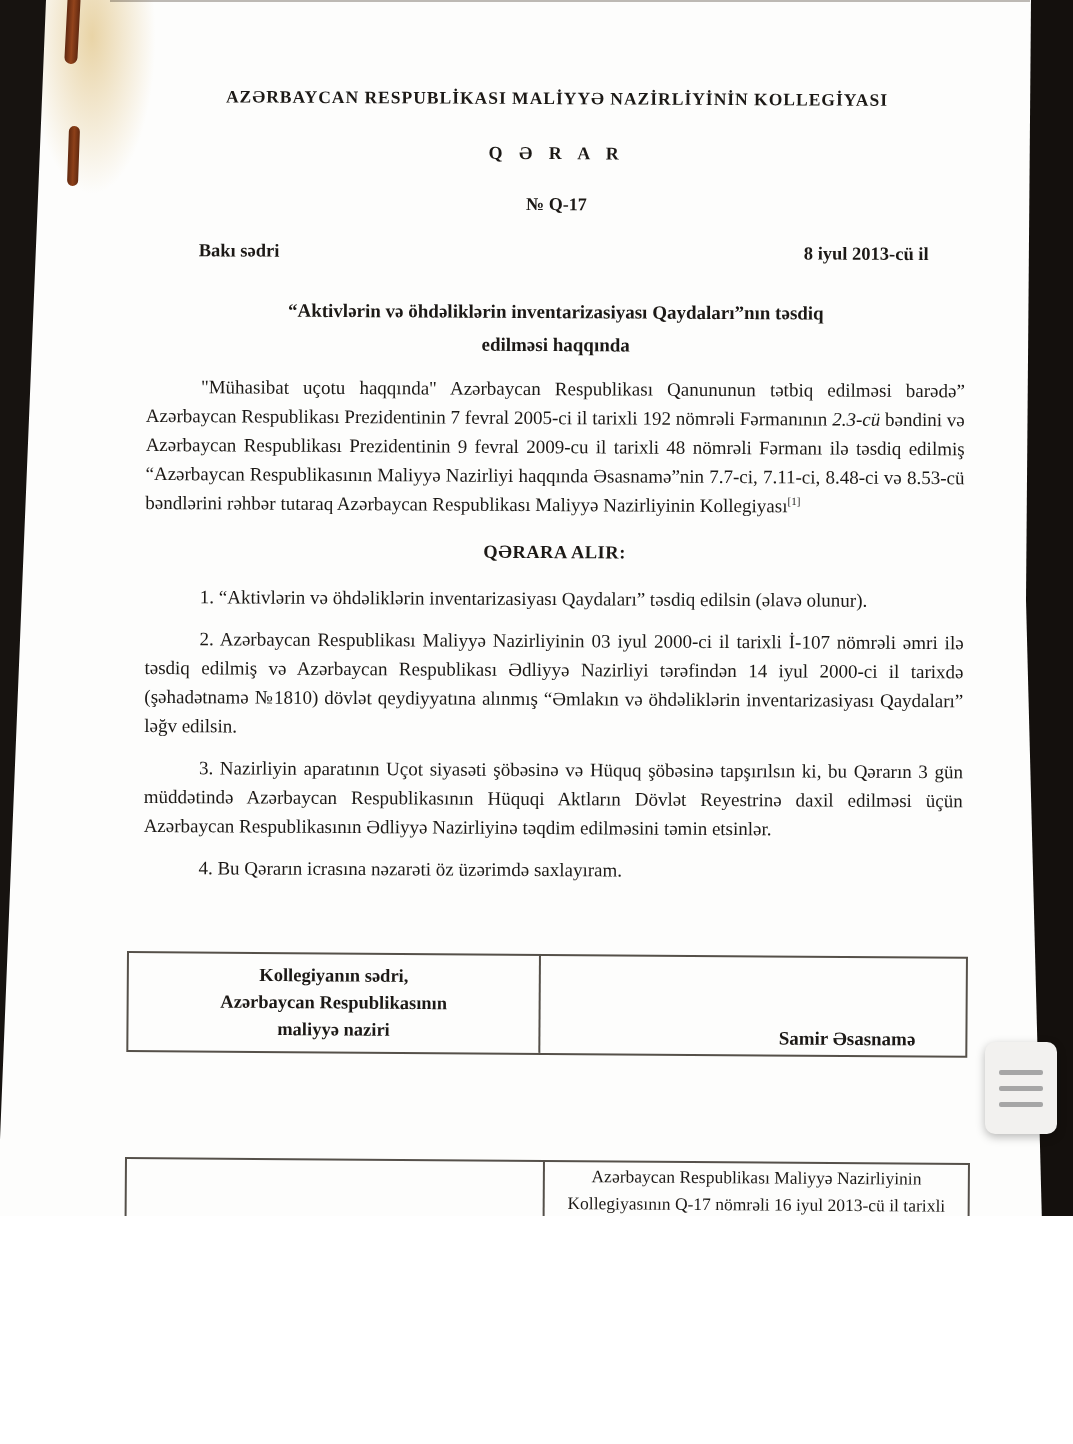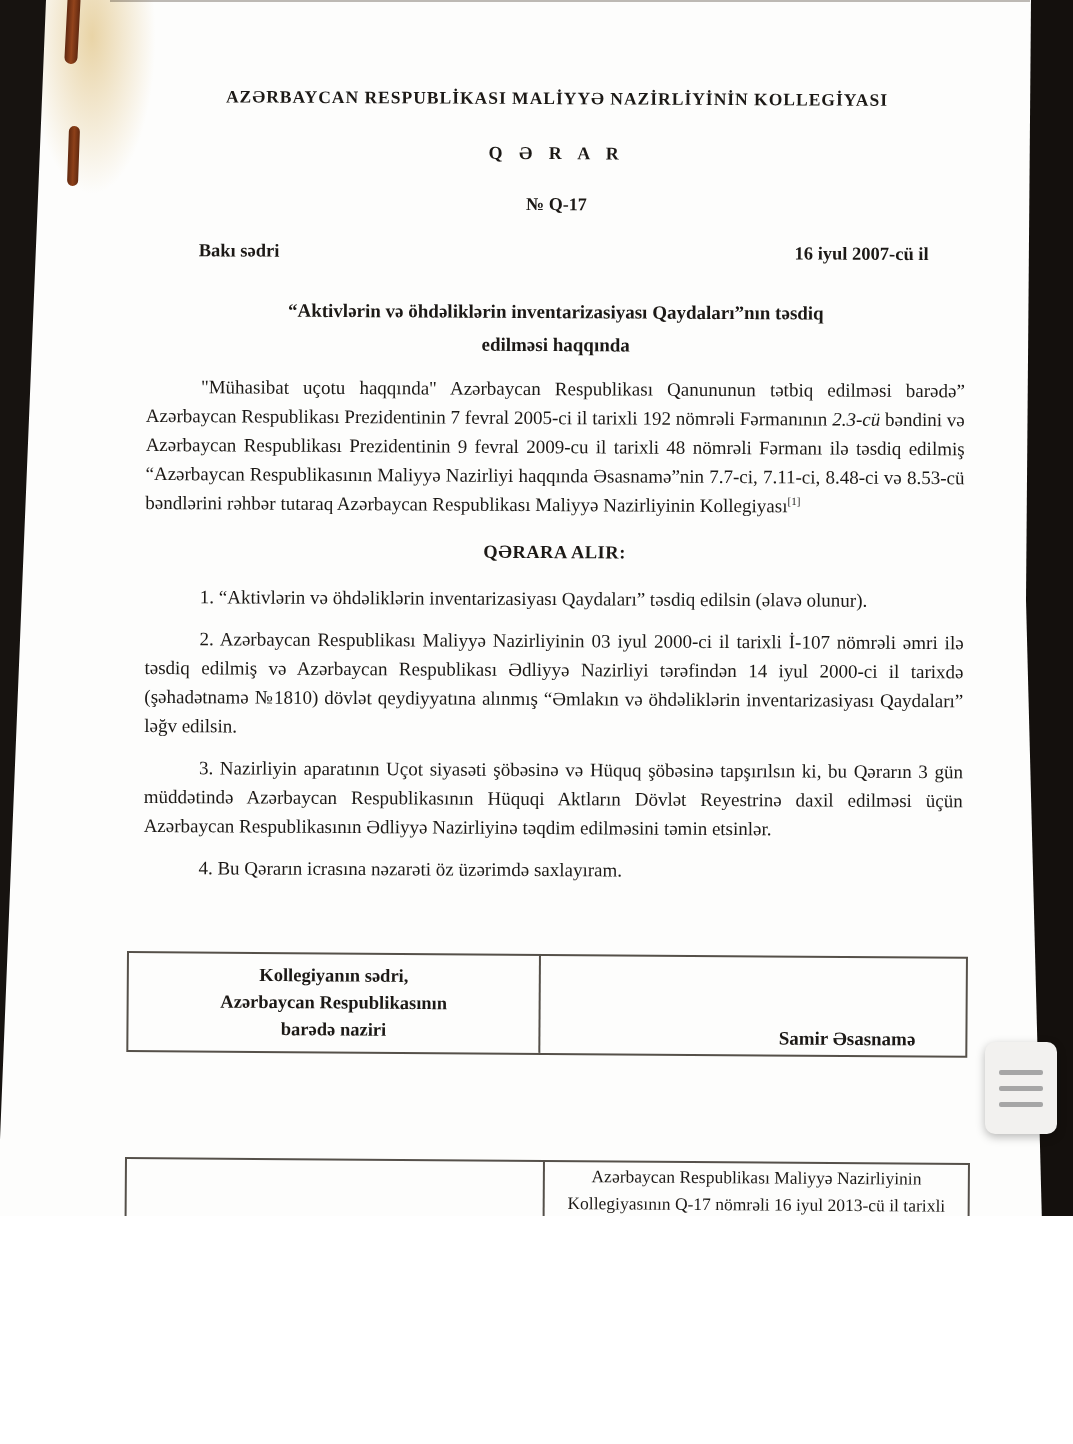--- a/index.html
+++ b/index.html
@@ -151,21 +151,21 @@
 
   <div class="doc-text">
     <div class="org-title">AZƏRBAYCAN RESPUBLİKASI MALİYYƏ NAZİRLİYİNİN KOLLEGİYASI</div>
 
     <div class="doc-type">Q Ə R A R</div>
 
     <div class="doc-number">№ Q-17</div>
 
     <div class="city-date-row">
       <span>Bakı sədri</span>
-      <span>16 iyul 2007-cü il</span>
+      <span>8 iyul 2013-cü il</span>
     </div>
 
     <div class="subject">
       <div>“Aktivlərin və öhdəliklərin inventarizasiyası Qaydaları”nın təsdiq</div>
       <div>edilməsi haqqında</div>
     </div>
 
     <p class="preamble"><span>"Mühasibat uçotu haqqında" Azərbaycan Respublikası Qanununun tətbiq edilməsi barədə” Azərbaycan Respublikası Prezidentinin 7 fevral 2005-ci il tarixli 192 nömrəli Fərmanının </span><span class="it">2.3-cü</span><span> bəndini və Azərbaycan Respublikası Prezidentinin 9 fevral 2009-cu il tarixli 48 nömrəli Fərmanı ilə təsdiq edilmiş “Azərbaycan Respublikasının Maliyyə Nazirliyi haqqında Əsasnamə”nin 7.7-ci, 7.11-ci, 8.48-ci və 8.53-cü bəndlərini rəhbər tutaraq Azərbaycan Respublikası Maliyyə Nazirliyinin Kollegiyası</span><span class="footnote-sup">[1]</span></p>
 
     <div class="resolution-heading">QƏRARA ALIR:</div>
@@ -173,21 +173,21 @@
     <p class="decree-item first">1. “Aktivlərin və öhdəliklərin inventarizasiyası Qaydaları” təsdiq edilsin (əlavə olunur).</p>
     <p class="decree-item">2. Azərbaycan Respublikası Maliyyə Nazirliyinin 03 iyul 2000-ci il tarixli İ-107 nömrəli əmri ilə təsdiq edilmiş və Azərbaycan Respublikası Ədliyyə Nazirliyi tərəfindən 14 iyul 2000-ci il tarixdə (şəhadətnamə №1810) dövlət qeydiyyatına alınmış “Əmlakın və öhdəliklərin inventarizasiyası Qaydaları” ləğv edilsin.</p>
     <p class="decree-item">3. Nazirliyin aparatının Uçot siyasəti şöbəsinə və Hüquq şöbəsinə tapşırılsın ki, bu Qərarın 3 gün müddətində Azərbaycan Respublikasının Hüquqi Aktların Dövlət Reyestrinə daxil edilməsi üçün Azərbaycan Respublikasının Ədliyyə Nazirliyinə təqdim edilməsini təmin etsinlər.</p>
     <p class="decree-item">4. Bu Qərarın icrasına nəzarəti öz üzərimdə saxlayıram.</p>
   </div>
 
   <div class="sig-table">
     <div class="sig-left">
       <div>Kollegiyanın sədri,</div>
       <div>Azərbaycan Respublikasının</div>
-      <div>barədə naziri</div>
+      <div>maliyyə naziri</div>
     </div>
     <div class="sig-right">
       <span class="sig-name">Samir Əsasnamə</span>
     </div>
   </div>
 
   <div class="approval-table">
     <div class="approval-left"></div>
     <div class="approval-right">
       <span>Azərbaycan Respublikası Maliyyə Nazirliyinin Kollegiyasının Q-17 nömrəli 16 iyul 2013-cü il tarixli Qərarı ilə təsdiq edilmişdir.</span>

